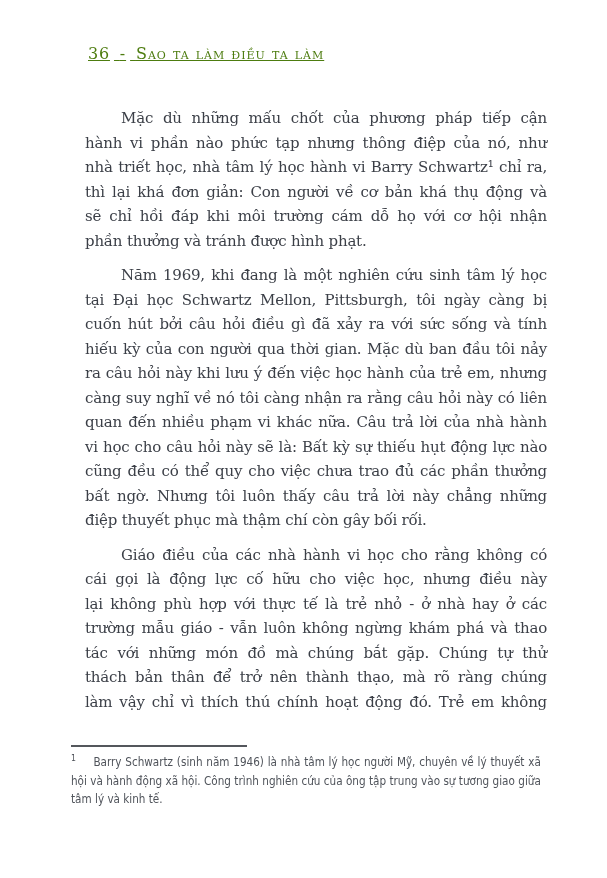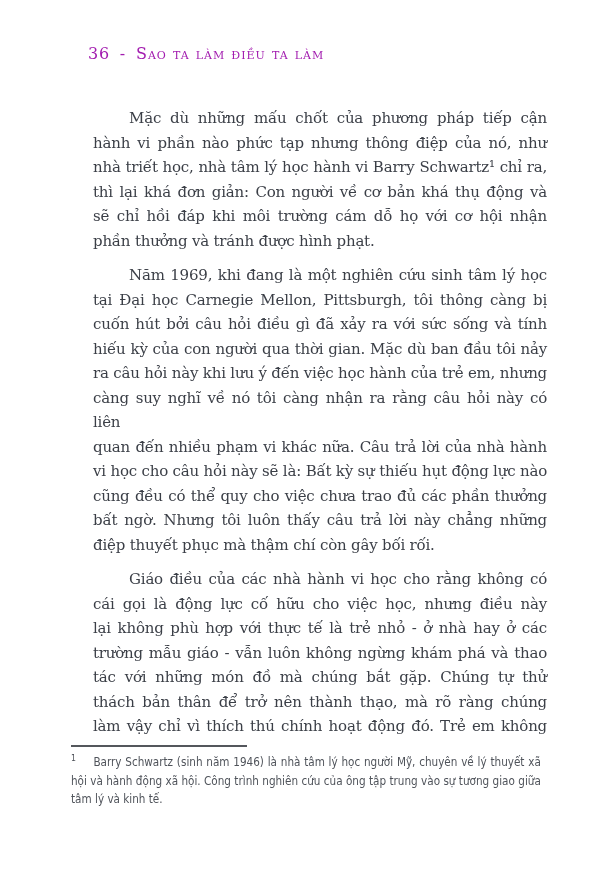--- a/index.html
+++ b/index.html
@@ -16,22 +16,23 @@
     font-family: "DejaVu Serif", serif;
     color: #3b3f47;
   }
   
   .running-header {
     position: absolute;
     left: 88px;
     top: 44px;
     font-size: 16px;
     letter-spacing: 0.8px;
-    color: #a21caf;
+    color: #4d7c0f;
     white-space: nowrap;
+    text-decoration: underline;
   }
   .running-header .page-number { margin-right: 4px; }
   .running-header .sep { margin-right: 4px; }
   .running-header .title {
     font-variant: small-caps;
     letter-spacing: 1px;
   }
   
   .content {
     position: absolute;
@@ -42,21 +43,20 @@
   .para { margin: 0 0 10px 0; }
   .para:last-child { margin-bottom: 0; }
   .line {
     font-size: 15px;
     line-height: 24.5px;
     letter-spacing: -0.2px;
     text-align: justify;
     text-align-last: justify;
     white-space: normal;
     color: #3b3f47;
-    margin-left: 8px;
   }
   .line.first { padding-left: 36px; }
   .line.lastline { text-align-last: left; }
   
   .footnote {
     position: absolute;
     left: 71px;
     top: 745px;
     width: 480px;
   }
@@ -100,21 +100,21 @@
       <div class="line first">Mặc dù những mấu chốt của phương pháp tiếp cận</div>
       <div class="line">hành vi phần nào phức tạp nhưng thông điệp của nó, như</div>
       <div class="line">nhà triết học, nhà tâm lý học hành vi Barry Schwartz¹ chỉ ra,</div>
       <div class="line">thì lại khá đơn giản: Con người về cơ bản khá thụ động và</div>
       <div class="line">sẽ chỉ hồi đáp khi môi trường cám dỗ họ với cơ hội nhận</div>
       <div class="line lastline">phần thưởng và tránh được hình phạt.</div>
     </div>
 
     <div class="para">
       <div class="line first">Năm 1969, khi đang là một nghiên cứu sinh tâm lý học</div>
-      <div class="line">tại Đại học Carnegie Mellon, Pittsburgh, tôi thông càng bị</div>
+      <div class="line">tại Đại học Schwartz Mellon, Pittsburgh, tôi ngày càng bị</div>
       <div class="line">cuốn hút bởi câu hỏi điều gì đã xảy ra với sức sống và tính</div>
       <div class="line">hiếu kỳ của con người qua thời gian. Mặc dù ban đầu tôi nảy</div>
       <div class="line">ra câu hỏi này khi lưu ý đến việc học hành của trẻ em, nhưng</div>
       <div class="line">càng suy nghĩ về nó tôi càng nhận ra rằng câu hỏi này có liên</div>
       <div class="line">quan đến nhiều phạm vi khác nữa. Câu trả lời của nhà hành</div>
       <div class="line">vi học cho câu hỏi này sẽ là: Bất kỳ sự thiếu hụt động lực nào</div>
       <div class="line">cũng đều có thể quy cho việc chưa trao đủ các phần thưởng</div>
       <div class="line">bất ngờ. Nhưng tôi luôn thấy câu trả lời này chẳng những</div>
       <div class="line lastline">điệp thuyết phục mà thậm chí còn gây bối rối.</div>
     </div>

